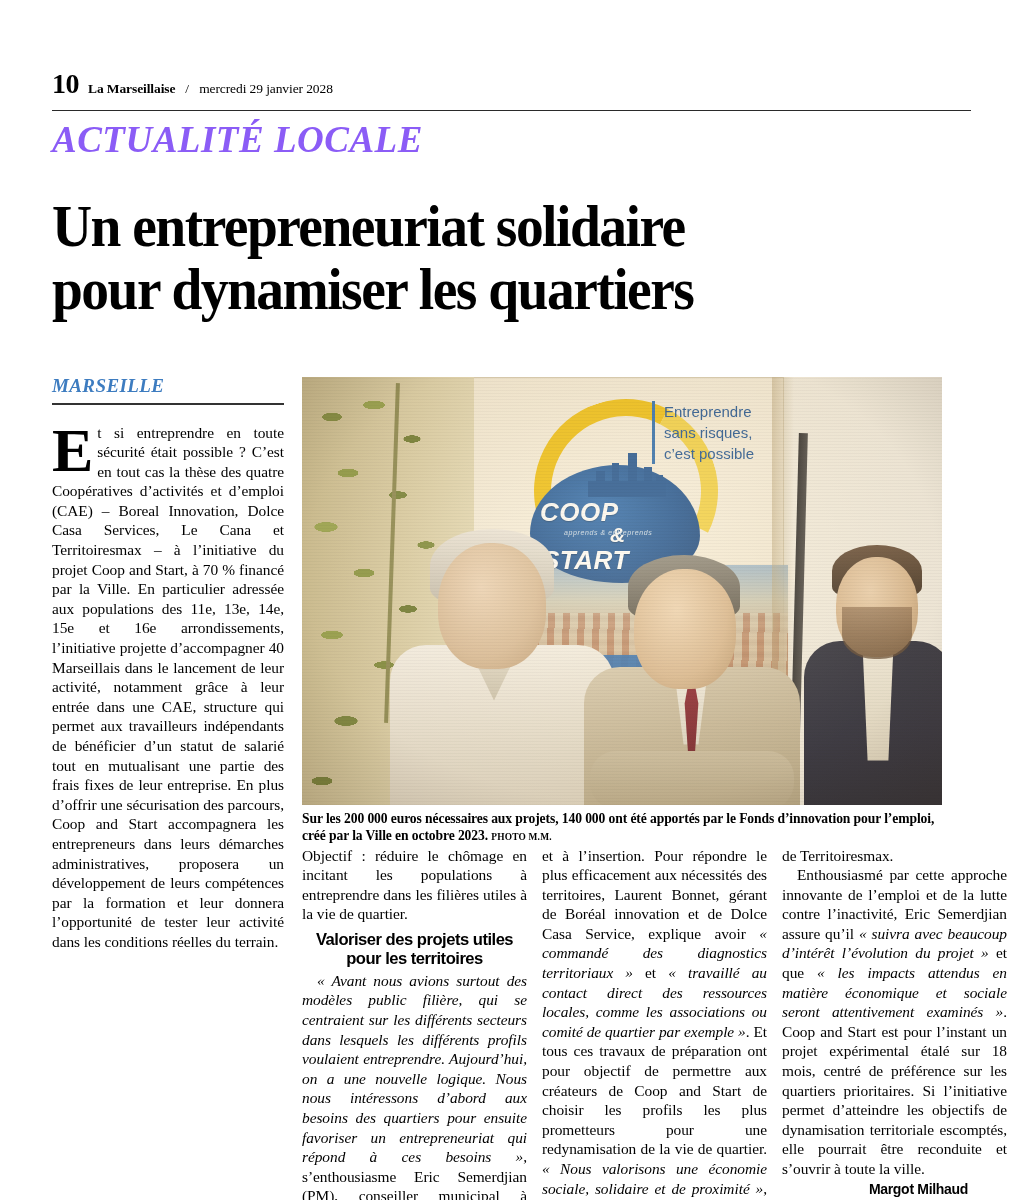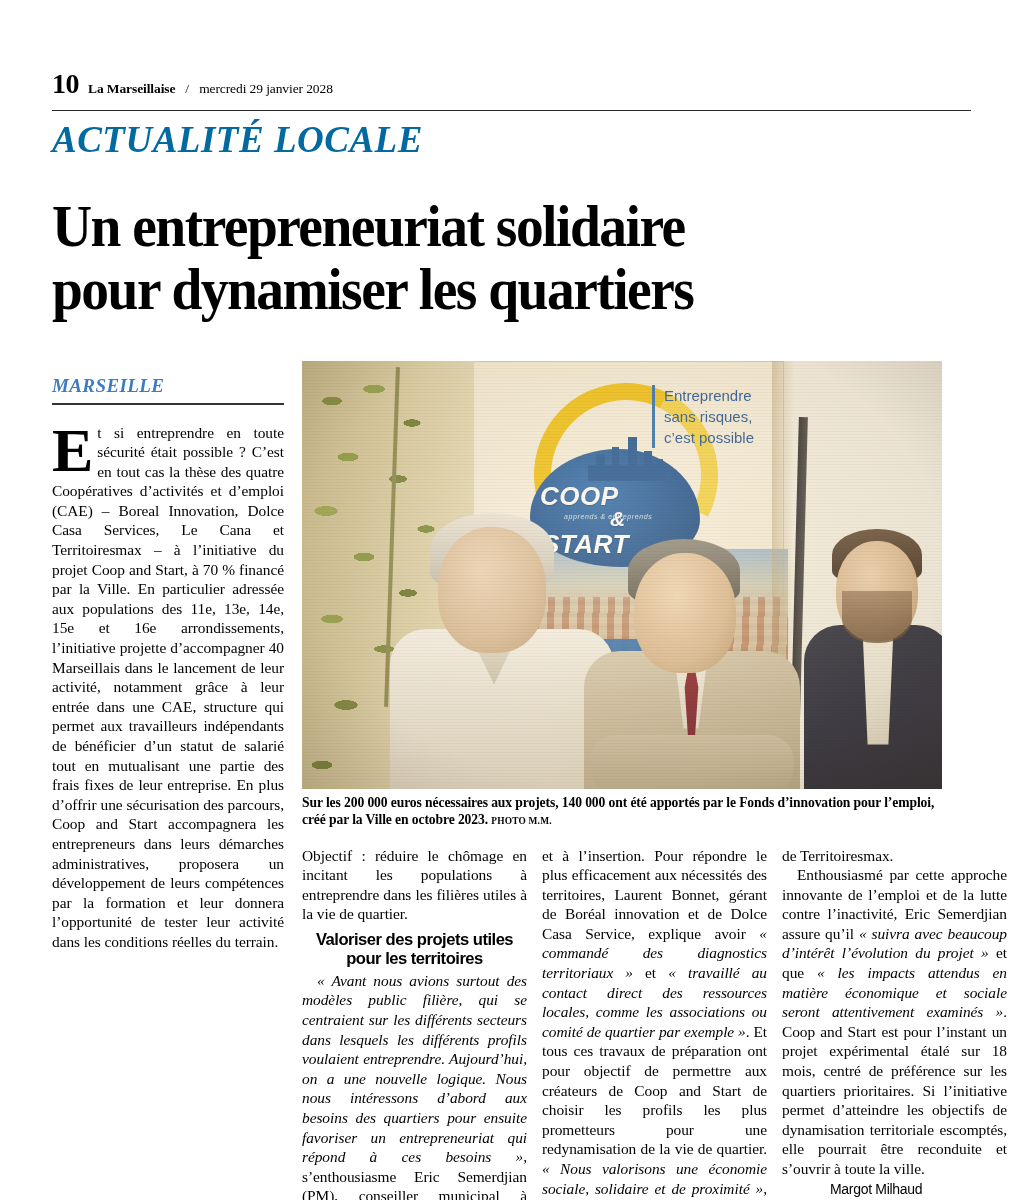--- a/index.html
+++ b/index.html
@@ -61,21 +61,21 @@
     margin-top: 6px;
   }
 
   
   .section-kicker {
     font-family: "Liberation Serif", serif;
     font-style: italic;
     font-weight: 700;
     font-size: 37px;
     line-height: 42px;
-    color: #0369a1;
+    color: #8b5cf6;
     letter-spacing: 0.5px;
     margin-top: 8px;
   }
 
   
   .headline {
     font-family: "Liberation Serif", serif;
     font-weight: 700;
     font-size: 59px;
     line-height: 63px;
@@ -138,21 +138,21 @@
     font-size: 62px;
     line-height: 51px;
     font-weight: 700;
     padding: 2px 4px 0 0;
   }
 
   
   .photo-block {
     position: absolute;
     left: 250px;
-    top: 0;
+    top: 16px;
     width: 640px;
   }
   .photo {
     position: relative;
     width: 640px;
     height: 428px;
     overflow: hidden;
     background: #d8cdb6;
   }
 
@@ -397,25 +397,25 @@
     font-weight: 700;
     font-size: 16.6px;
     line-height: 19px;
     letter-spacing: -0.5px;
     margin: 6px 0 3px 0;
     text-align: center;
   }
   .it { font-style: italic; }
   .byline {
     font-family: "Liberation Sans", sans-serif;
-    font-weight: 400;
+    font-weight: 700;
     font-size: 14px;
     letter-spacing: -0.3px;
     margin-top: 1px;
-    text-align: left;
+    text-align: center;
     margin-left: 48px;
   }
 </style>
 </head>
 <body>
 
 <div class="page">
 
   <div class="masthead">
     <span class="folio">10</span>

